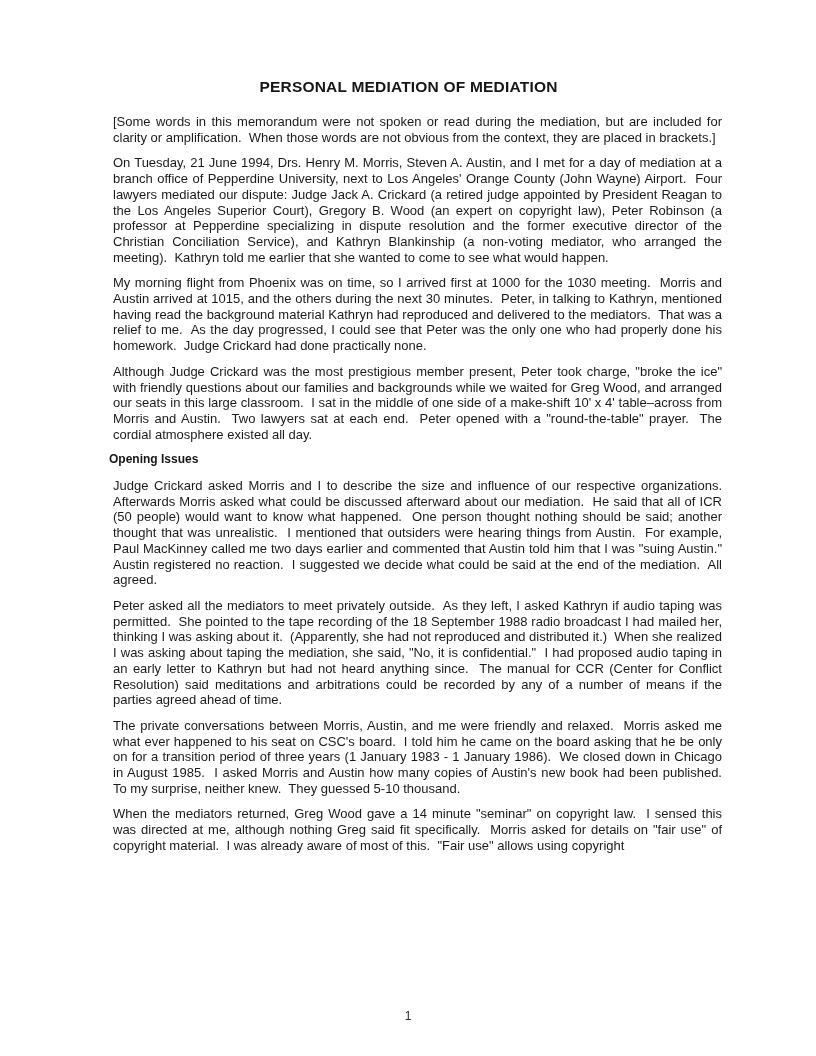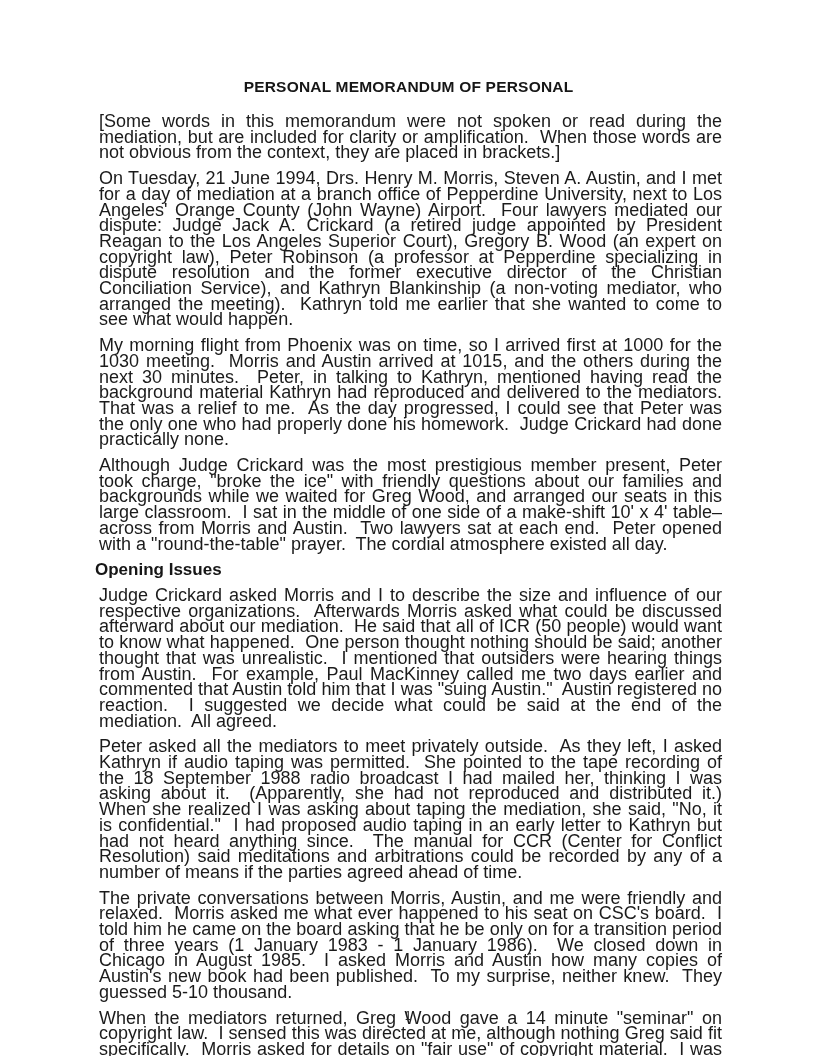--- a/index.html
+++ b/index.html
@@ -26,31 +26,31 @@
   .doc-title {
     margin: 0 0 18px 0;
     font-size: 15.5px;
     line-height: 18px;
     font-weight: bold;
     text-align: center;
     letter-spacing: 0.2px;
     color: #161616;
   }
   .para {
-    margin: 0 0 10px 4px;
-    font-size: 18px;
+    margin: 0 0 10px 18px;
+    font-size: 13px;
     line-height: 15.7px;
     text-align: justify;
     text-justify: inter-word;
     white-space: pre-wrap;
     color: #1b1b1b;
   }
   .section-heading {
-    margin: 3px 0 10px 0;
-    font-size: 17px;
+    margin: 3px 0 10px 14px;
+    font-size: 12px;
     line-height: 15.7px;
     font-weight: bold;
     text-align: left;
     color: #161616;
   }
   .page-number {
     position: absolute;
     left: 0;
     right: 0;
     top: 1009px;
@@ -58,21 +58,21 @@
     font-size: 12px;
     line-height: 14px;
     color: #2a2a2a;
   }
 </style>
 </head>
 <body>
 
 <div class="page">
   <div class="content">
-    <h1 class="doc-title"><span>PERSONAL MEMORANDUM OF PERSONAL</span></h1>
+    <h1 class="doc-title"><span>PERSONAL MEDIATION OF MEDIATION</span></h1>
 
     <p class="para">[Some words in this memorandum were not spoken or read during the mediation, but are included for clarity or amplification.  When those words are not obvious from the context, they are placed in brackets.]</p>
     <p class="para">On Tuesday, 21 June 1994, Drs. Henry M. Morris, Steven A. Austin, and I met for a day of mediation at a branch office of Pepperdine University, next to Los Angeles' Orange County (John Wayne) Airport.  Four lawyers mediated our dispute: Judge Jack A. Crickard (a retired judge appointed by President Reagan to the Los Angeles Superior Court), Gregory B. Wood (an expert on copyright law), Peter Robinson (a professor at Pepperdine specializing in dispute resolution and the former executive director of the Christian Conciliation Service), and Kathryn Blankinship (a non-voting mediator, who arranged the meeting).  Kathryn told me earlier that she wanted to come to see what would happen.</p>
     <p class="para">My morning flight from Phoenix was on time, so I arrived first at 1000 for the 1030 meeting.  Morris and Austin arrived at 1015, and the others during the next 30 minutes.  Peter, in talking to Kathryn, mentioned having read the background material Kathryn had reproduced and delivered to the mediators.  That was a relief to me.  As the day progressed, I could see that Peter was the only one who had properly done his homework.  Judge Crickard had done practically none.</p>
     <p class="para">Although Judge Crickard was the most prestigious member present, Peter took charge, "broke the ice" with friendly questions about our families and backgrounds while we waited for Greg Wood, and arranged our seats in this large classroom.  I sat in the middle of one side of a make-shift 10' x 4' table–across from Morris and Austin.  Two lawyers sat at each end.  Peter opened with a "round-the-table" prayer.  The cordial atmosphere existed all day.</p>
 
     <h2 class="section-heading">Opening Issues</h2>
 
     <p class="para">Judge Crickard asked Morris and I to describe the size and influence of our respective organizations.  Afterwards Morris asked what could be discussed afterward about our mediation.  He said that all of ICR (50 people) would want to know what happened.  One person thought nothing should be said; another thought that was unrealistic.  I mentioned that outsiders were hearing things from Austin.  For example, Paul MacKinney called me two days earlier and commented that Austin told him that I was "suing Austin."  Austin registered no reaction.  I suggested we decide what could be said at the end of the mediation.  All agreed.</p>
     <p class="para">Peter asked all the mediators to meet privately outside.  As they left, I asked Kathryn if audio taping was permitted.  She pointed to the tape recording of the 18 September 1988 radio broadcast I had mailed her, thinking I was asking about it.  (Apparently, she had not reproduced and distributed it.)  When she realized I was asking about taping the mediation, she said, "No, it is confidential."  I had proposed audio taping in an early letter to Kathryn but had not heard anything since.  The manual for CCR (Center for Conflict Resolution) said meditations and arbitrations could be recorded by any of a number of means if the parties agreed ahead of time.</p>

